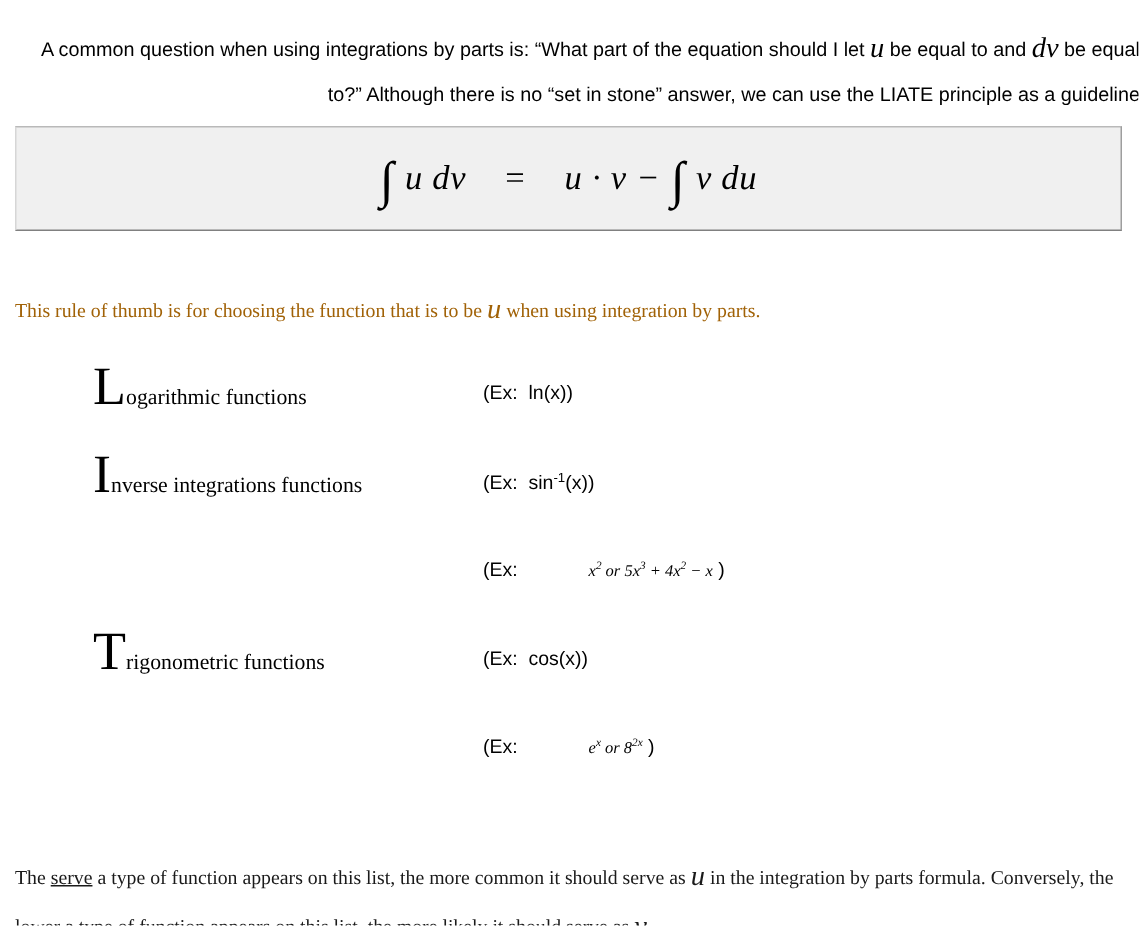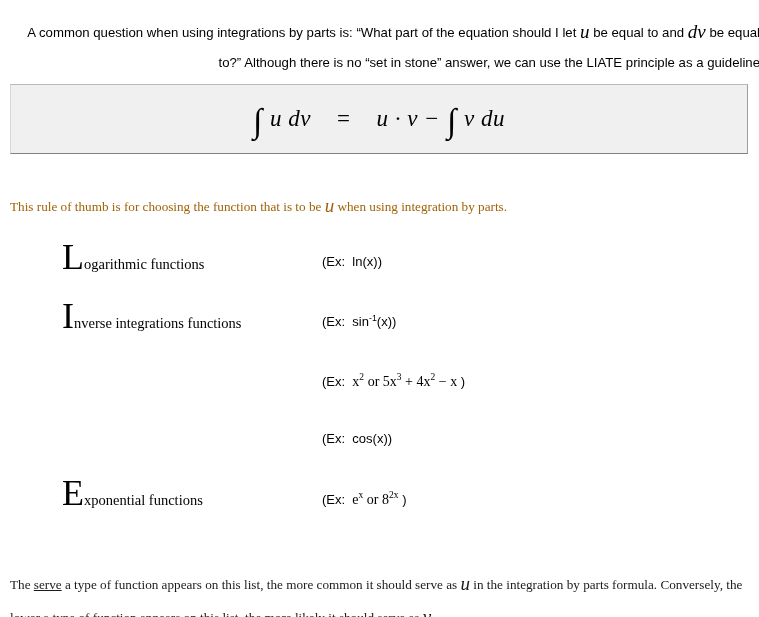--- a/index.html
+++ b/index.html
@@ -114,21 +114,23 @@
   .liate-ex {
     position: absolute;
     left: 260px;
     top: 18px;
     white-space: nowrap;
     font-size: 13px;
     font-family: "Liberation Sans", sans-serif;
   }
   .liate-ex .m {
     font-family: "Liberation Serif", serif;
-    font-size: 14px;
+    font-style: italic;
+    font-size: 11px;
+    margin-left: 40px;
   }
   sup { font-size: 0.68em; }
   
   .closing {
     position: absolute;
     left: 10px;
     top: 555px;
     width: 740px;
     font-size: 13.2px;
     line-height: 33px;
@@ -172,25 +174,25 @@
     <div class="liate-row">
       <span class="liate-name"><span class="big">I</span><span>nverse integrations functions</span></span>
       <span class="liate-ex"><span>(Ex:</span>&nbsp;&nbsp;sin<sup>-1</sup>(x))</span>
     </div>
 
     <div class="liate-row">
       <span class="liate-ex"><span>(Ex:</span>&nbsp;&nbsp;<span class="m">x<sup>2</sup> or 5x<sup>3</sup> + 4x<sup>2</sup> − x</span> )</span>
     </div>
 
     <div class="liate-row">
+      <span class="liate-name"><span class="big">T</span><span>rigonometric functions</span></span>
       <span class="liate-ex"><span>(Ex:</span>&nbsp;&nbsp;cos(x))</span>
     </div>
 
     <div class="liate-row">
-      <span class="liate-name"><span class="big">E</span><span>xponential functions</span></span>
       <span class="liate-ex"><span>(Ex:</span>&nbsp;&nbsp;<span class="m">e<sup>x</sup> or 8<sup>2x</sup></span> )</span>
     </div>
 
   </div>
 
   <p class="closing"><span>The </span><span class="u-underline">serve</span><span> a type of function appears on this list, the more common it should serve as </span><span class="mathi">u</span><span> in the integration by parts formula. Conversely, the lower a type of function appears on this list, the more likely it should serve as </span><span class="mathi">v</span><span>.</span></p>
 
 </div>
 
 </body></html>

